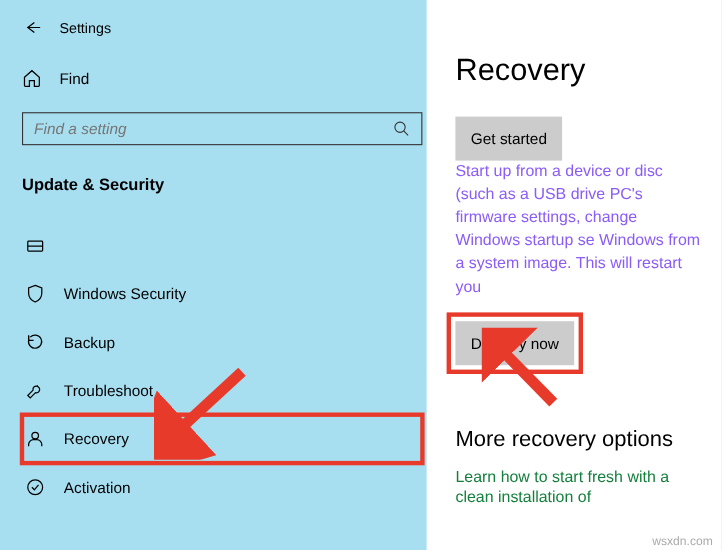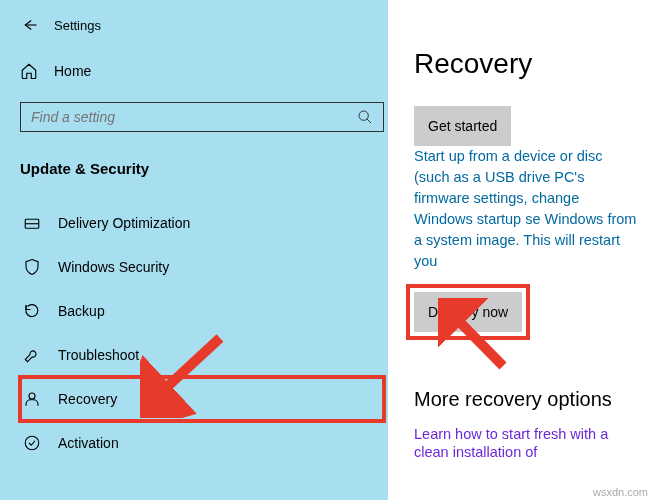--- a/index.html
+++ b/index.html
@@ -16,64 +16,63 @@
     .section-hdr { font-weight: 700; font-size: 15px; margin-bottom: 24px; }
     .nav-list { list-style: none; }
     .nav-item { display: flex; align-items: center; gap: 16px; padding: 12px 2px; cursor: pointer; font-size: 14px; }
     .nav-item.hl { outline: 4px solid #e83a2b; outline-offset: -2px; }
     .nav-item .ico { width: 20px; height: 20px; display: inline-flex; align-items: center; justify-content: center; }
     .content { flex: 1; padding: 22px 18px 0 26px; background: #fff; overflow: hidden; }
     .pg-title { font-size: 28px; font-weight: 400; margin-top: 26px; margin-bottom: 26px; }
     .btn { background: #ccc; border: none; padding: 12px 14px; font-size: 14px; cursor: pointer; }
     .btn.hl { outline: 4px solid #e83a2b; outline-offset: 4px; }
     .sub-title { font-size: 20px; font-weight: 400; margin-top: 40px; margin-bottom: 14px; }
-    .body-text { font-size: 14.5px; line-height: 1.45; margin-bottom: 20px; color: #0369a1; }
-    .link { color: #6d28d9; font-size: 14.5px; cursor: pointer; }
+    .body-text { font-size: 14.5px; line-height: 1.45; margin-bottom: 20px; color: #8b5cf6; }
+    .link { color: #15803d; font-size: 14.5px; cursor: pointer; }
     .watermark { position: absolute; bottom: 2px; right: 8px; font-size: 11px; color: #aaa; }
     .arrow { position: absolute; pointer-events: none; }
   </style>
 </head>
 <body>
 
 <div class="layout">
   <aside class="sidebar">
     <div class="hdr">
       <svg width="18" height="18" viewBox="0 0 24 24" fill="none" stroke="#000" stroke-width="1.5">
           <path d="M15 6l-8 6 8 6"></path>
           <line x1="7" y1="12" x2="22" y2="12"></line>
         </svg>
       <span class="hdr-title">Settings</span>
     </div>
 
     <div class="home-row">
       <svg class="ico" width="18" height="18" viewBox="0 0 24 24" fill="none" stroke="#000" stroke-width="1.5">
           <path d="M3 11l9-8 9 8v10a1 1 0 0 1-1 1h-5v-7h-6v7H4a1 1 0 0 1-1-1z"></path>
         </svg>
-      <span class="lbl">Home</span>
+      <span class="lbl">Find</span>
     </div>
 
     <div class="search-box">
       <input placeholder="Find a setting" style="">
       <svg width="16" height="16" viewBox="0 0 24 24" fill="none" stroke="#333" stroke-width="1.5">
           <circle cx="10" cy="10" r="7"></circle>
           <line x1="21" y1="21" x2="15" y2="15"></line>
         </svg>
     </div>
 
     <div class="section-hdr">Update &amp; Security</div>
 
     <ul class="nav-list">
       <li class="nav-item">
         <span class="ico">
             <svg width="18" height="18" viewBox="0 0 24 24" fill="none" stroke="#000" stroke-width="1.5">
               <rect x="3" y="7" width="18" height="12" rx="1"></rect>
               <line x1="3" y1="13" x2="21" y2="13"></line>
             </svg>
           </span>
-        <span>Delivery Optimization</span>
       </li>
       <li class="nav-item">
         <span class="ico">
             <svg width="18" height="18" viewBox="0 0 24 24" fill="none" stroke="#000" stroke-width="1.5">
               <path d="M12 2l8 3v6c0 5-3.5 9-8 11-4.5-2-8-6-8-11V5z"></path>
             </svg>
           </span>
         <span>Windows Security</span>
       </li>
       <li class="nav-item">

